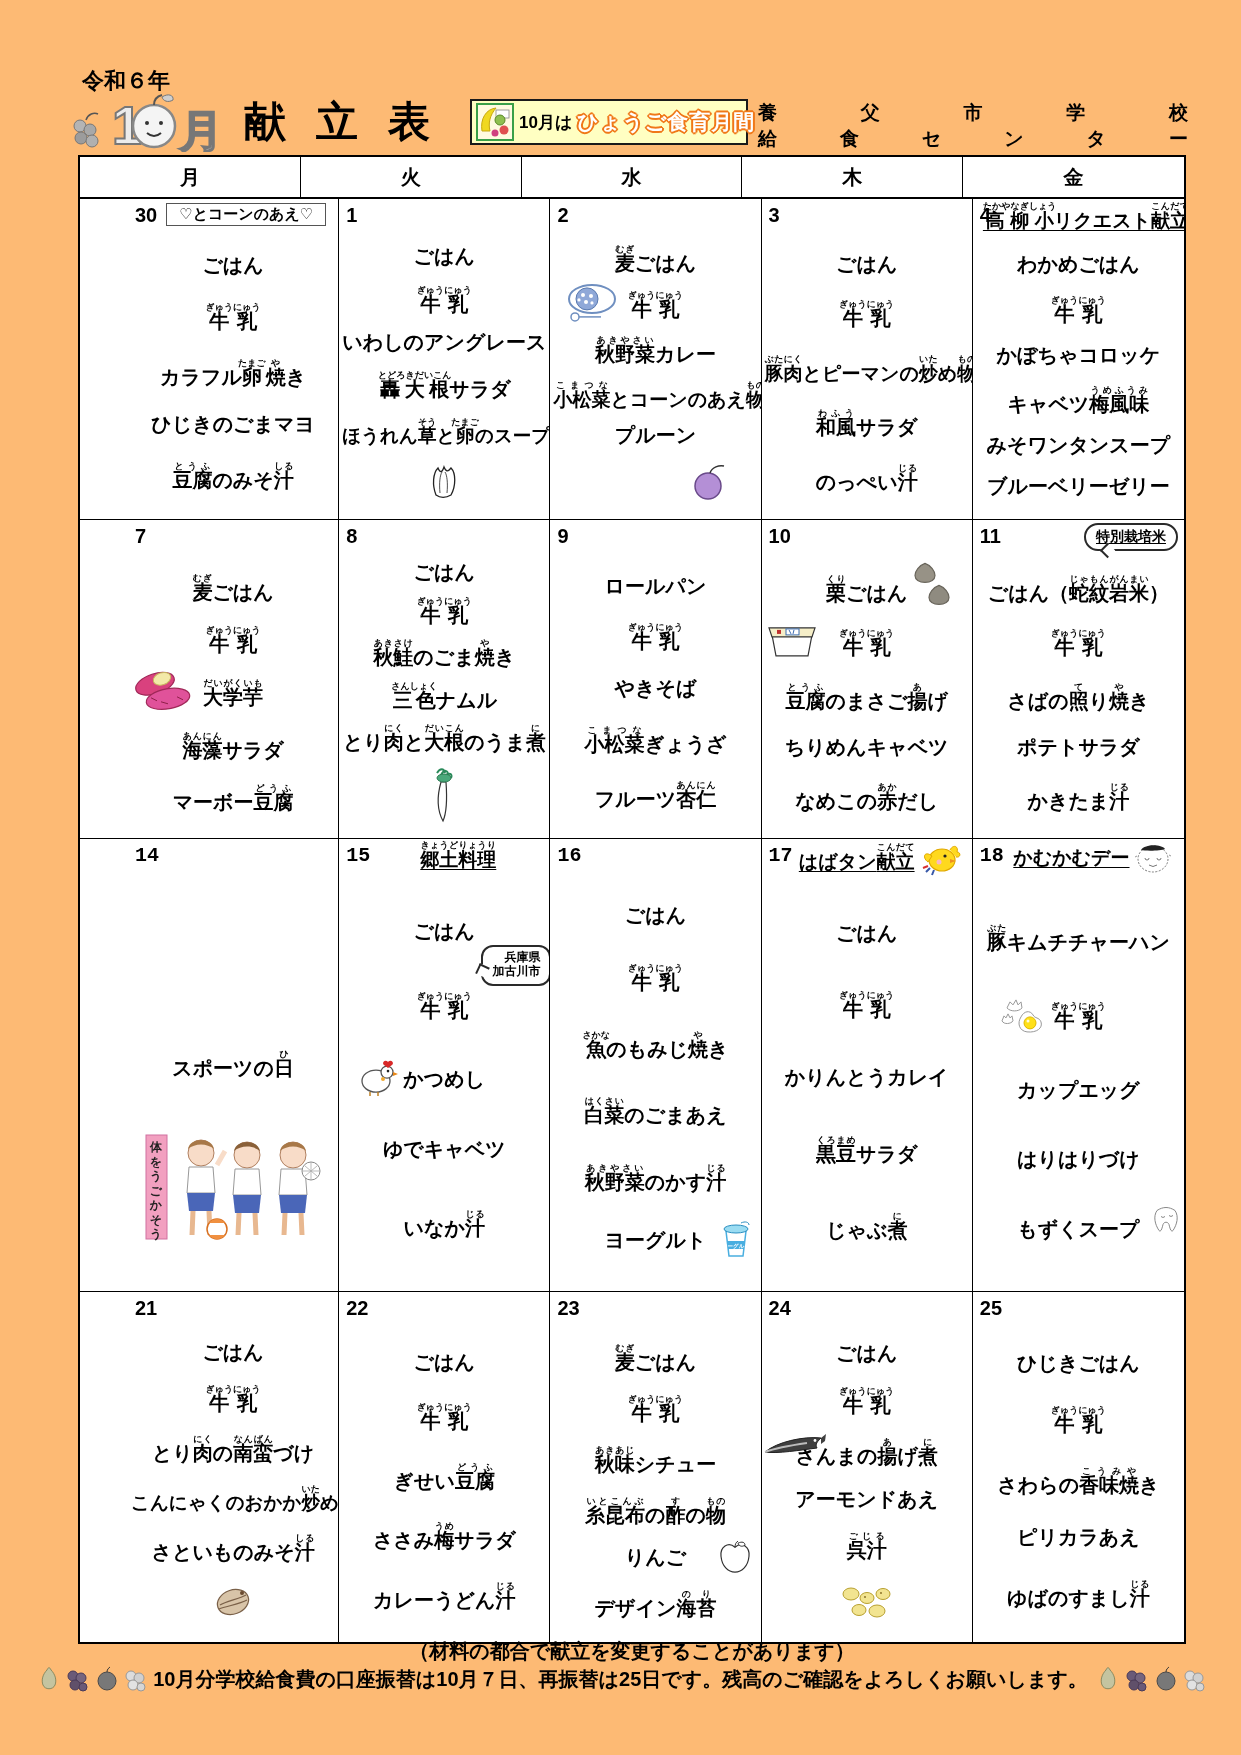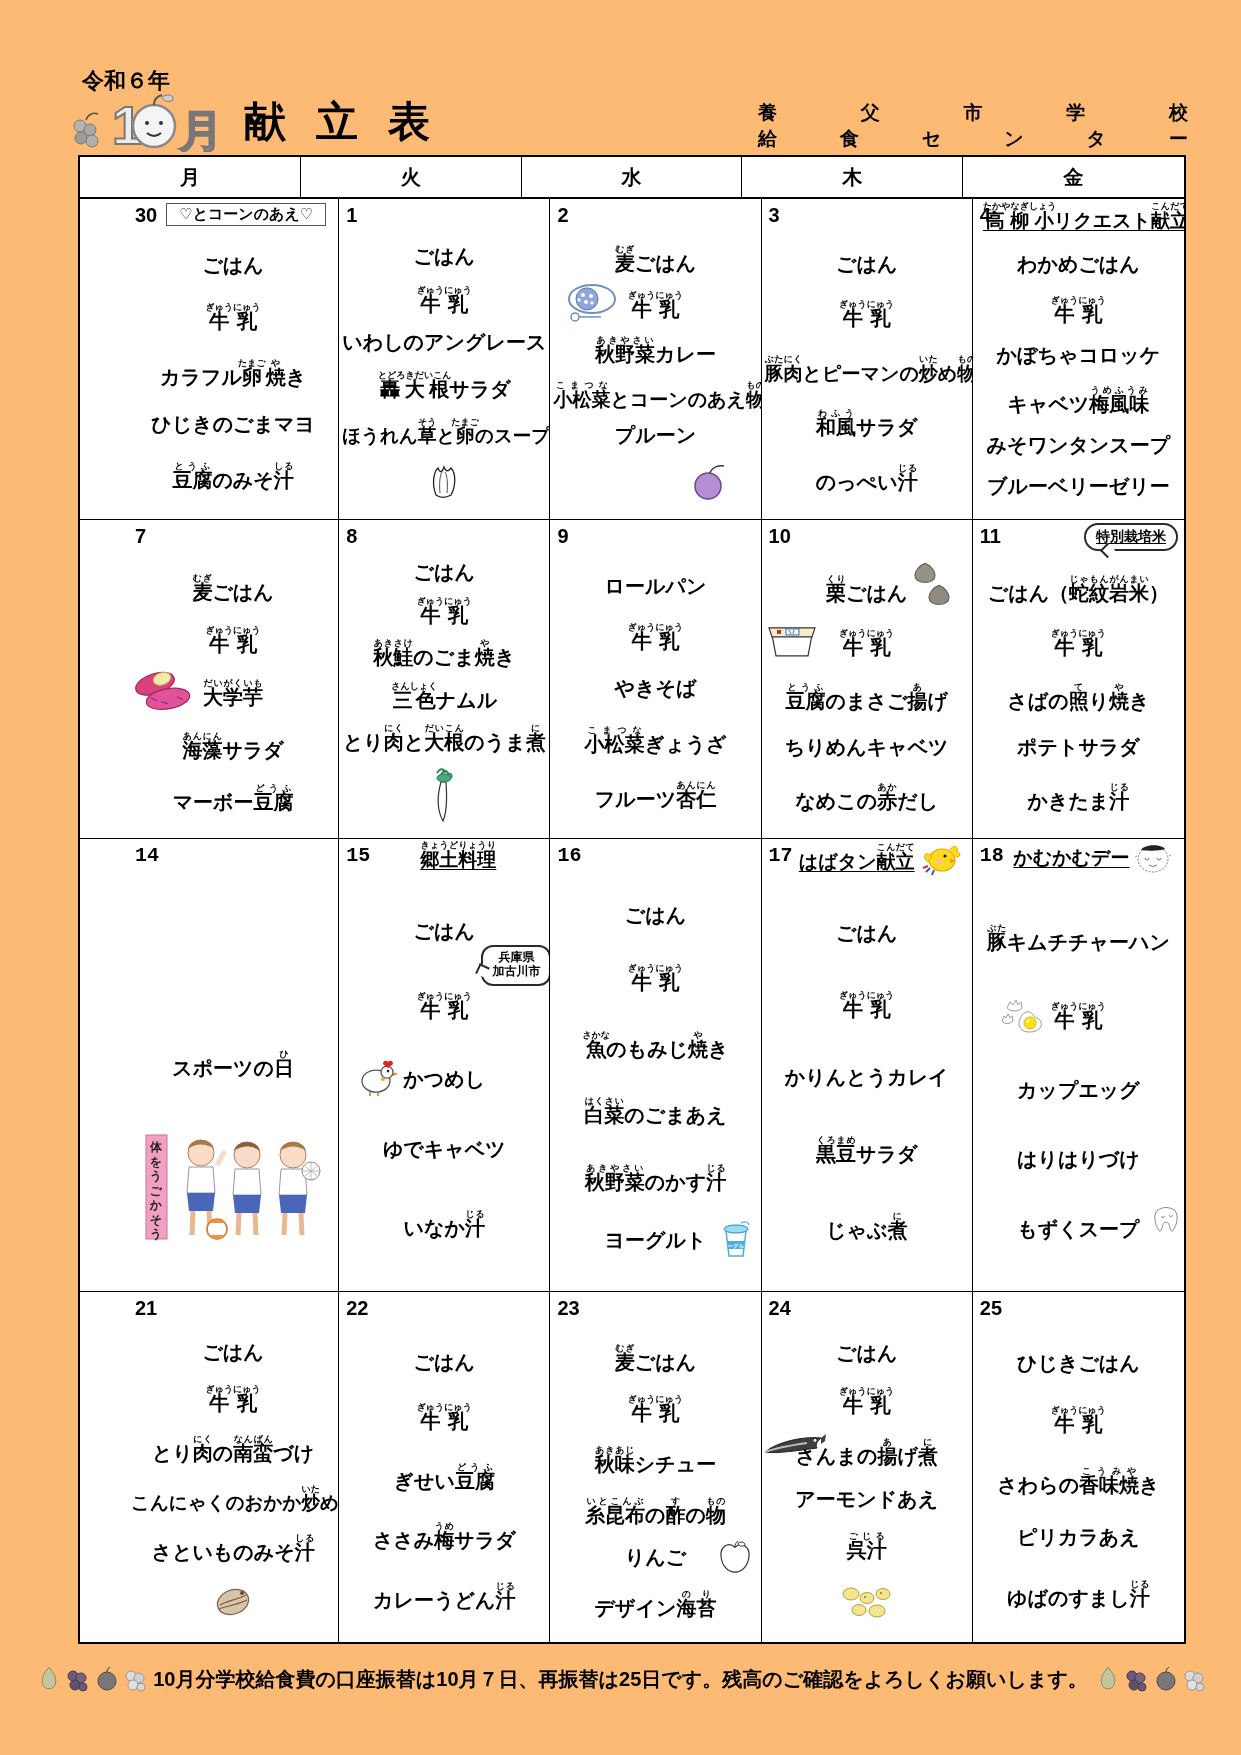--- a/index.html
+++ b/index.html
@@ -38,21 +38,21 @@
   ruby rt{font-size:9px;font-weight:bold;letter-spacing:0;}
   .icon{display:inline-flex;vertical-align:middle;}
   .icon-row{display:flex;justify-content:center;}
   .mi-left{position:absolute;left:6px;top:50%;transform:translateY(-55%);}
   .mi-right{position:absolute;right:6px;top:50%;transform:translateY(-55%);}
   .pos-lotus{left:12px;} .pos-potato{left:0;} .pos-tofu{left:2px;} .pos-chick{left:16px;}
   .pos-egg{left:24px;} .pos-fish{left:-2px;transform:translateY(-75%);}
   .pos-nuts{right:16px;transform:translateY(-60%);} .pos-tooth{right:0;transform:translateY(-85%);}
   .shift-right{margin-left:110px;}
 
-  .bubble{position:absolute;border:2px solid #2a2a2a;border-radius:14px;background:#fff;font-weight:bold;text-align:center;z-index:4;}
+  .bubble{position:absolute;border:2px solid #2a2a2a;border-radius:14px;background:#fff;font-weight:bold;text-align:right;z-index:4;}
   .bubble::after{content:'';position:absolute;width:9px;height:9px;background:#fff;border-left:2px solid #2a2a2a;border-bottom:2px solid #2a2a2a;transform:rotate(45deg);left:16px;bottom:-7px;}
   .bubble.b-one{top:3px;right:6px;font-size:14px;padding:3px 10px;white-space:nowrap;}
   .bubble.b-one .bl{text-decoration:underline;text-underline-offset:2px;}
   .bubble.b-two{top:106px;right:-2px;font-size:12px;padding:4px 9px;line-height:1.2;border-radius:12px;}
   .bubble.b-two::after{left:-6px;bottom:8px;transform:rotate(115deg);}
 
   
   .note1{position:absolute;top:1638px;left:78px;width:1108px;text-align:center;font-size:20px;font-weight:bold;}
   .note2{position:absolute;top:1664px;left:0;width:1241px;display:flex;justify-content:center;align-items:center;gap:6px;font-size:20px;font-weight:bold;}
 </style>
@@ -70,20 +70,34 @@
         <text x="46" y="56" font-size="54" font-weight="bold" fill="#ececec" stroke="#777" stroke-width="2">1</text>
         <circle cx="88" cy="38" r="21" fill="#f4f4f4" stroke="#888" stroke-width="2.5"></circle>
         <path d="M88 17 C88 11 92 8 96 7" stroke="#555" stroke-width="2" fill="none"></path>
         <path d="M96 9 C102 5 108 7 107 12 C102 15 97 13 96 9 Z" fill="#cfcfcf" stroke="#777"></path>
         <circle cx="81" cy="35" r="2" fill="#333"></circle>
         <circle cx="95" cy="35" r="2" fill="#333"></circle>
         <path d="M81 45 q7 6 14 0" stroke="#333" stroke-width="2" fill="none"></path>
         <text x="113" y="58" font-size="44" font-weight="bold" fill="#ececec" stroke="#777" stroke-width="1.8">月</text>
       </svg></div>
   <div class="title">献立表</div>
+  <div class="banner">
+    <span class="icon" id="banner-logo">
+        <svg width="38" height="38" viewBox="0 0 38 38">
+          <rect x="1" y="1" width="36" height="36" fill="#fffbe0" stroke="#3aa048" stroke-width="2"></rect>
+          <path d="M6 28 C4 16 10 6 20 5 C14 12 12 20 14 28 Z" fill="#f0d820" stroke="#c8a810"></path>
+          <rect x="20" y="7" width="13" height="8" fill="#fff" stroke="#888" stroke-width="0.8"></rect>
+          <circle cx="24" cy="17" r="5" fill="#8fc050" stroke="#5a8a28"></circle>
+          <circle cx="28" cy="27" r="4.5" fill="#e05050"></circle>
+          <circle cx="19" cy="30" r="3.5" fill="#d04080"></circle>
+        </svg>
+      </span>
+    <span class="banner-prefix">10月は</span>
+    <span class="banner-highlight">ひょうご食育月間</span>
+  </div>
   <div class="org">
     <div class="org-line">
         <span>養</span>
         <span>父</span>
         <span>市</span>
         <span>学</span>
         <span>校</span>
       </div>
     <div class="org-line">
         <span>給</span>
@@ -563,20 +577,21 @@
             <div class="menu-item"><span class="mi-text">ひじきごはん</span></div>
             <div class="menu-item"><span class="mi-text"><ruby>牛乳<rt>ぎゅうにゅう</rt></ruby></span></div>
             <div class="menu-item"><span class="mi-text">さわらの<ruby>香味焼<rt>こうみや</rt></ruby>き</span></div>
             <div class="menu-item"><span class="mi-text">ピリカラあえ</span></div>
             <div class="menu-item"><span class="mi-text">ゆばのすまし<ruby>汁<rt>じる</rt></ruby></span></div>
           </div>
         </div>
       </div>
     </div>
 
+  <div class="note1">（材料の都合で献立を変更することがあります）</div>
   <div class="note2">
     <span class="icon" id="fruit-left">
         <svg width="112" height="30" viewBox="0 0 112 30">
           <path d="M12 6 C8 10 6 16 8 21 C10 26 18 26 20 21 C22 16 20 10 16 6 C15 3 13 3 12 6 Z" fill="#c4c4a0" stroke="#8a8a60"></path>
           <circle cx="38" cy="12" r="5" fill="#6a5a78" stroke="#4a3a58"></circle>
           <circle cx="46" cy="14" r="5" fill="#75657f" stroke="#4a3a58"></circle>
           <circle cx="40" cy="21" r="5" fill="#60506a" stroke="#4a3a58"></circle>
           <circle cx="48" cy="23" r="4" fill="#6a5a78" stroke="#4a3a58"></circle>
           <circle cx="72" cy="17" r="9" fill="#787878" stroke="#4a4a4a"></circle>
           <path d="M72 8 C72 5 74 4 75 3" stroke="#333" fill="none"></path>

